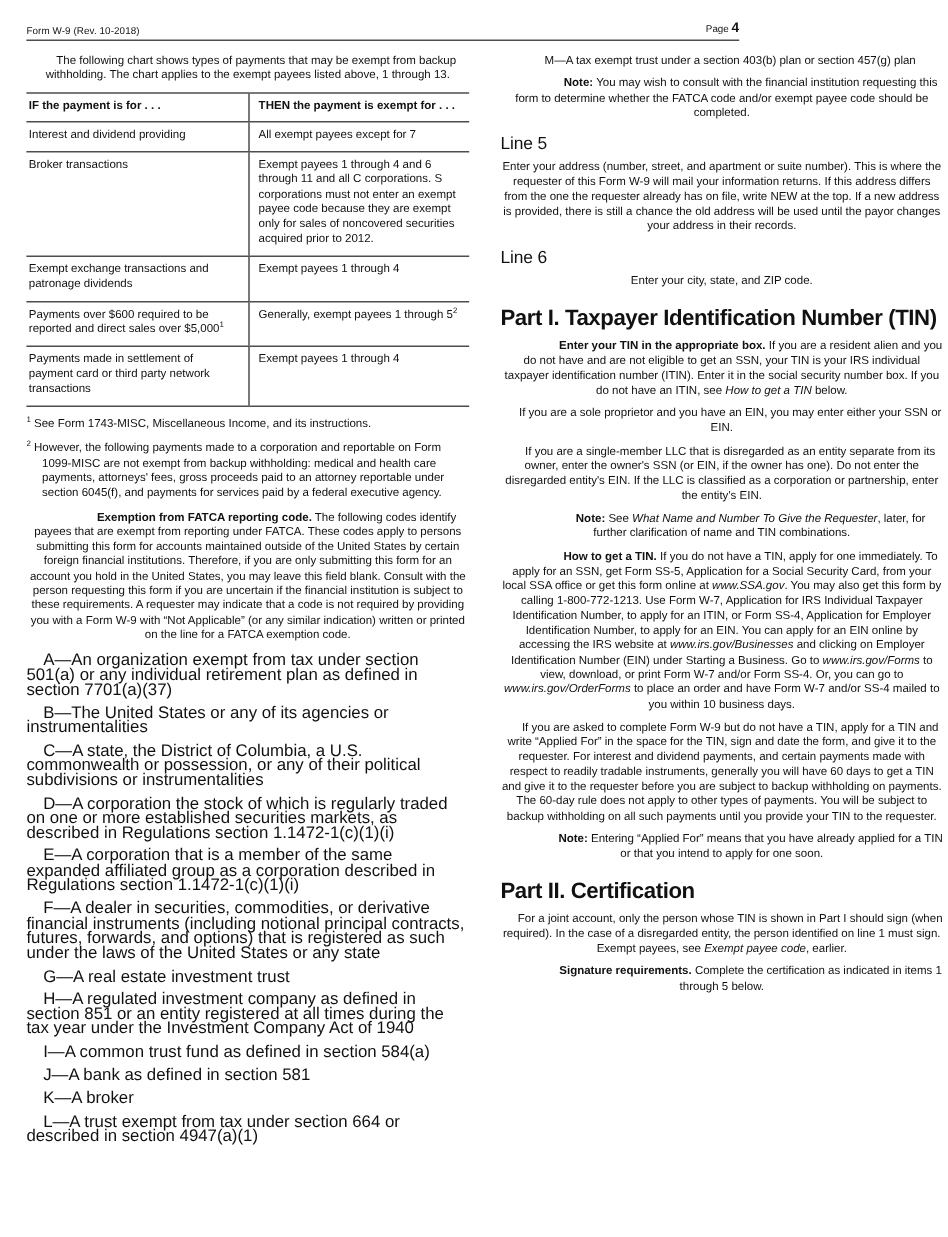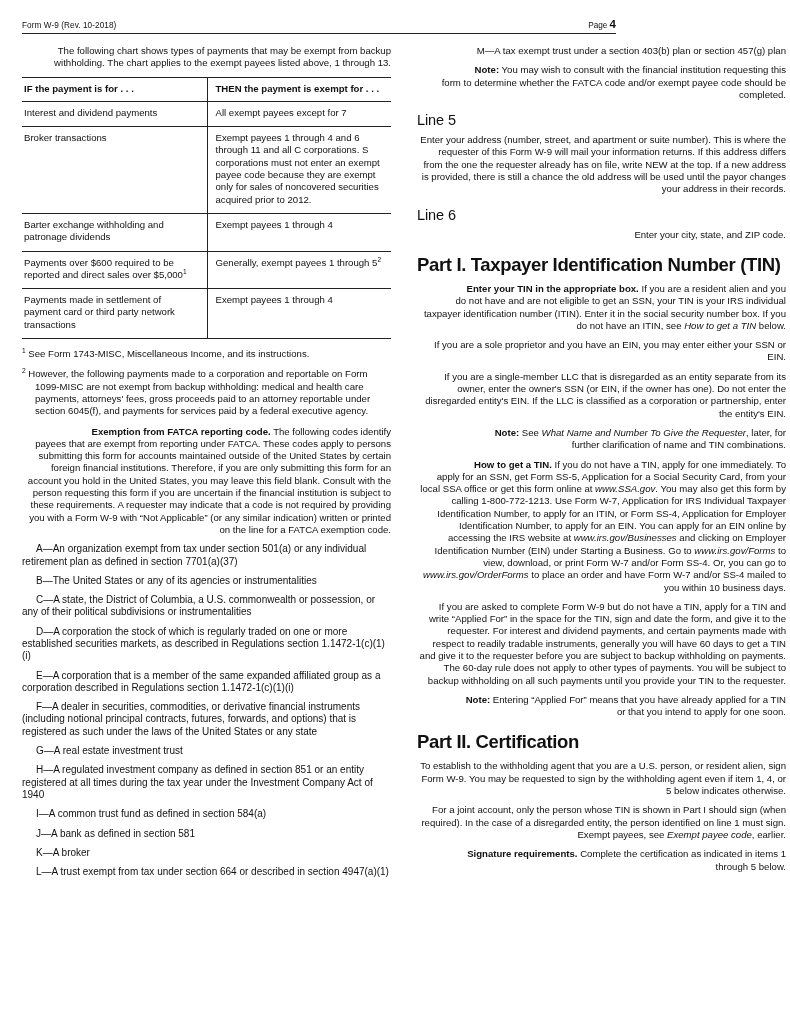--- a/index.html
+++ b/index.html
@@ -42,21 +42,21 @@
     display: flex;
     gap: 26px;
     align-items: flex-start;
   }
   .col { width: 369px; flex: 0 0 369px; }
 
   p {
     margin: 0 0 7px 0;
     font-size: 9.6px;
     line-height: 12.3px;
-    text-align: right;
+    text-align: center;
   }
   p.ind { text-indent: 14px; }
   .b { font-weight: bold; padding-left: 48px; }
   .i { font-style: italic; }
   sup {
     font-size: 6.6px;
     vertical-align: super;
     line-height: 0;
   }
 
@@ -106,21 +106,21 @@
   }
   .fnote .mark {
     font-size: 6.6px;
     vertical-align: super;
     line-height: 0;
   }
   .fnote .body { }
 
   
   .code-item {
-    font-size: 10px;
+    font-size: 14px;
     line-height: 12.3px;
     margin: 0 0 7px 0;
     text-indent: 14px;
   }
 
   
   h2.line-head {
     font-size: 14.5px;
     font-weight: normal;
     margin: 11px 0 5px 0;
@@ -157,29 +157,29 @@
             <col class="c2">
           </colgroup>
         <thead>
           <tr>
             <th>IF the payment is for . . .</th>
             <th>THEN the payment is exempt for . . .</th>
           </tr>
         </thead>
         <tbody>
           <tr>
-            <td>Interest and dividend payments</td>
+            <td>Interest and dividend providing</td>
             <td>All exempt payees except for 7</td>
           </tr>
           <tr>
             <td>Broker transactions</td>
             <td>Exempt payees 1 through 4 and 6 through 11 and all C corporations. S corporations must not enter an exempt payee code because they are exempt only for sales of noncovered securities acquired prior to 2012.</td>
           </tr>
           <tr>
-            <td>Barter exchange withholding and patronage dividends</td>
+            <td>Exempt exchange transactions and patronage dividends</td>
             <td>Exempt payees 1 through 4</td>
           </tr>
           <tr>
             <td><span>Payments over $600 required to be reported and direct sales over $5,000</span><sup>1</sup></td>
             <td><span>Generally, exempt payees 1 through 5</span><sup>2</sup></td>
           </tr>
           <tr>
             <td>Payments made in settlement of payment card or third party network transactions</td>
             <td>Exempt payees 1 through 4</td>
           </tr>
@@ -230,21 +230,20 @@
 
       <p><span class="b">How to get a TIN.</span><span> If you do not have a TIN, apply for one immediately. To apply for an SSN, get Form SS-5, Application for a Social Security Card, from your local SSA office or get this form online at </span><span class="i">www.SSA.gov</span><span>. You may also get this form by calling 1-800-772-1213. Use Form W-7, Application for IRS Individual Taxpayer Identification Number, to apply for an ITIN, or Form SS-4, Application for Employer Identification Number, to apply for an EIN. You can apply for an EIN online by accessing the IRS website at </span><span class="i">www.irs.gov/Businesses</span><span> and clicking on Employer Identification Number (EIN) under Starting a Business. Go to </span><span class="i">www.irs.gov/Forms</span><span> to view, download, or print Form W-7 and/or Form SS-4.  Or, you can go to </span><span class="i">www.irs.gov/OrderForms</span><span> to place an order and have Form W-7 and/or SS-4 mailed to you within 10 business days.</span></p>
 
       <p class="ind">If you are asked to complete Form W-9 but do not have a TIN, apply for a TIN and write “Applied For” in the space for the TIN, sign and date the form, and give it to the requester. For interest and dividend payments, and certain payments made with respect to readily tradable instruments, generally you will have 60 days to get a TIN and give it to the requester before you are subject to backup withholding on payments. The 60-day rule does not apply to other types of payments. You will be subject to backup withholding on all such payments until you provide your TIN to the requester.</p>
 
       <p><span class="b">Note:</span><span> Entering “Applied For” means that you have already applied for a TIN or that you intend to apply for one soon.</span></p>
 
 
       <h2 class="part-head">Part II. Certification</h2>
 
-      <p>To establish to the withholding agent that you are a U.S. person, or resident alien, sign Form W-9. You may be requested to sign by the withholding agent even if item 1, 4, or 5 below indicates otherwise.</p>
 
       <p class="ind"><span>For a joint account, only the person whose TIN is shown in Part I should sign (when required). In the case of a disregarded entity, the person identified on line 1 must sign. Exempt payees, see </span><span class="i">Exempt payee code</span><span>, earlier.</span></p>
 
       <p><span class="b">Signature requirements.</span><span> Complete the certification as indicated in items 1 through 5 below.</span></p>
 
     </div>
   </div>
 </div>
 
 </body></html>

